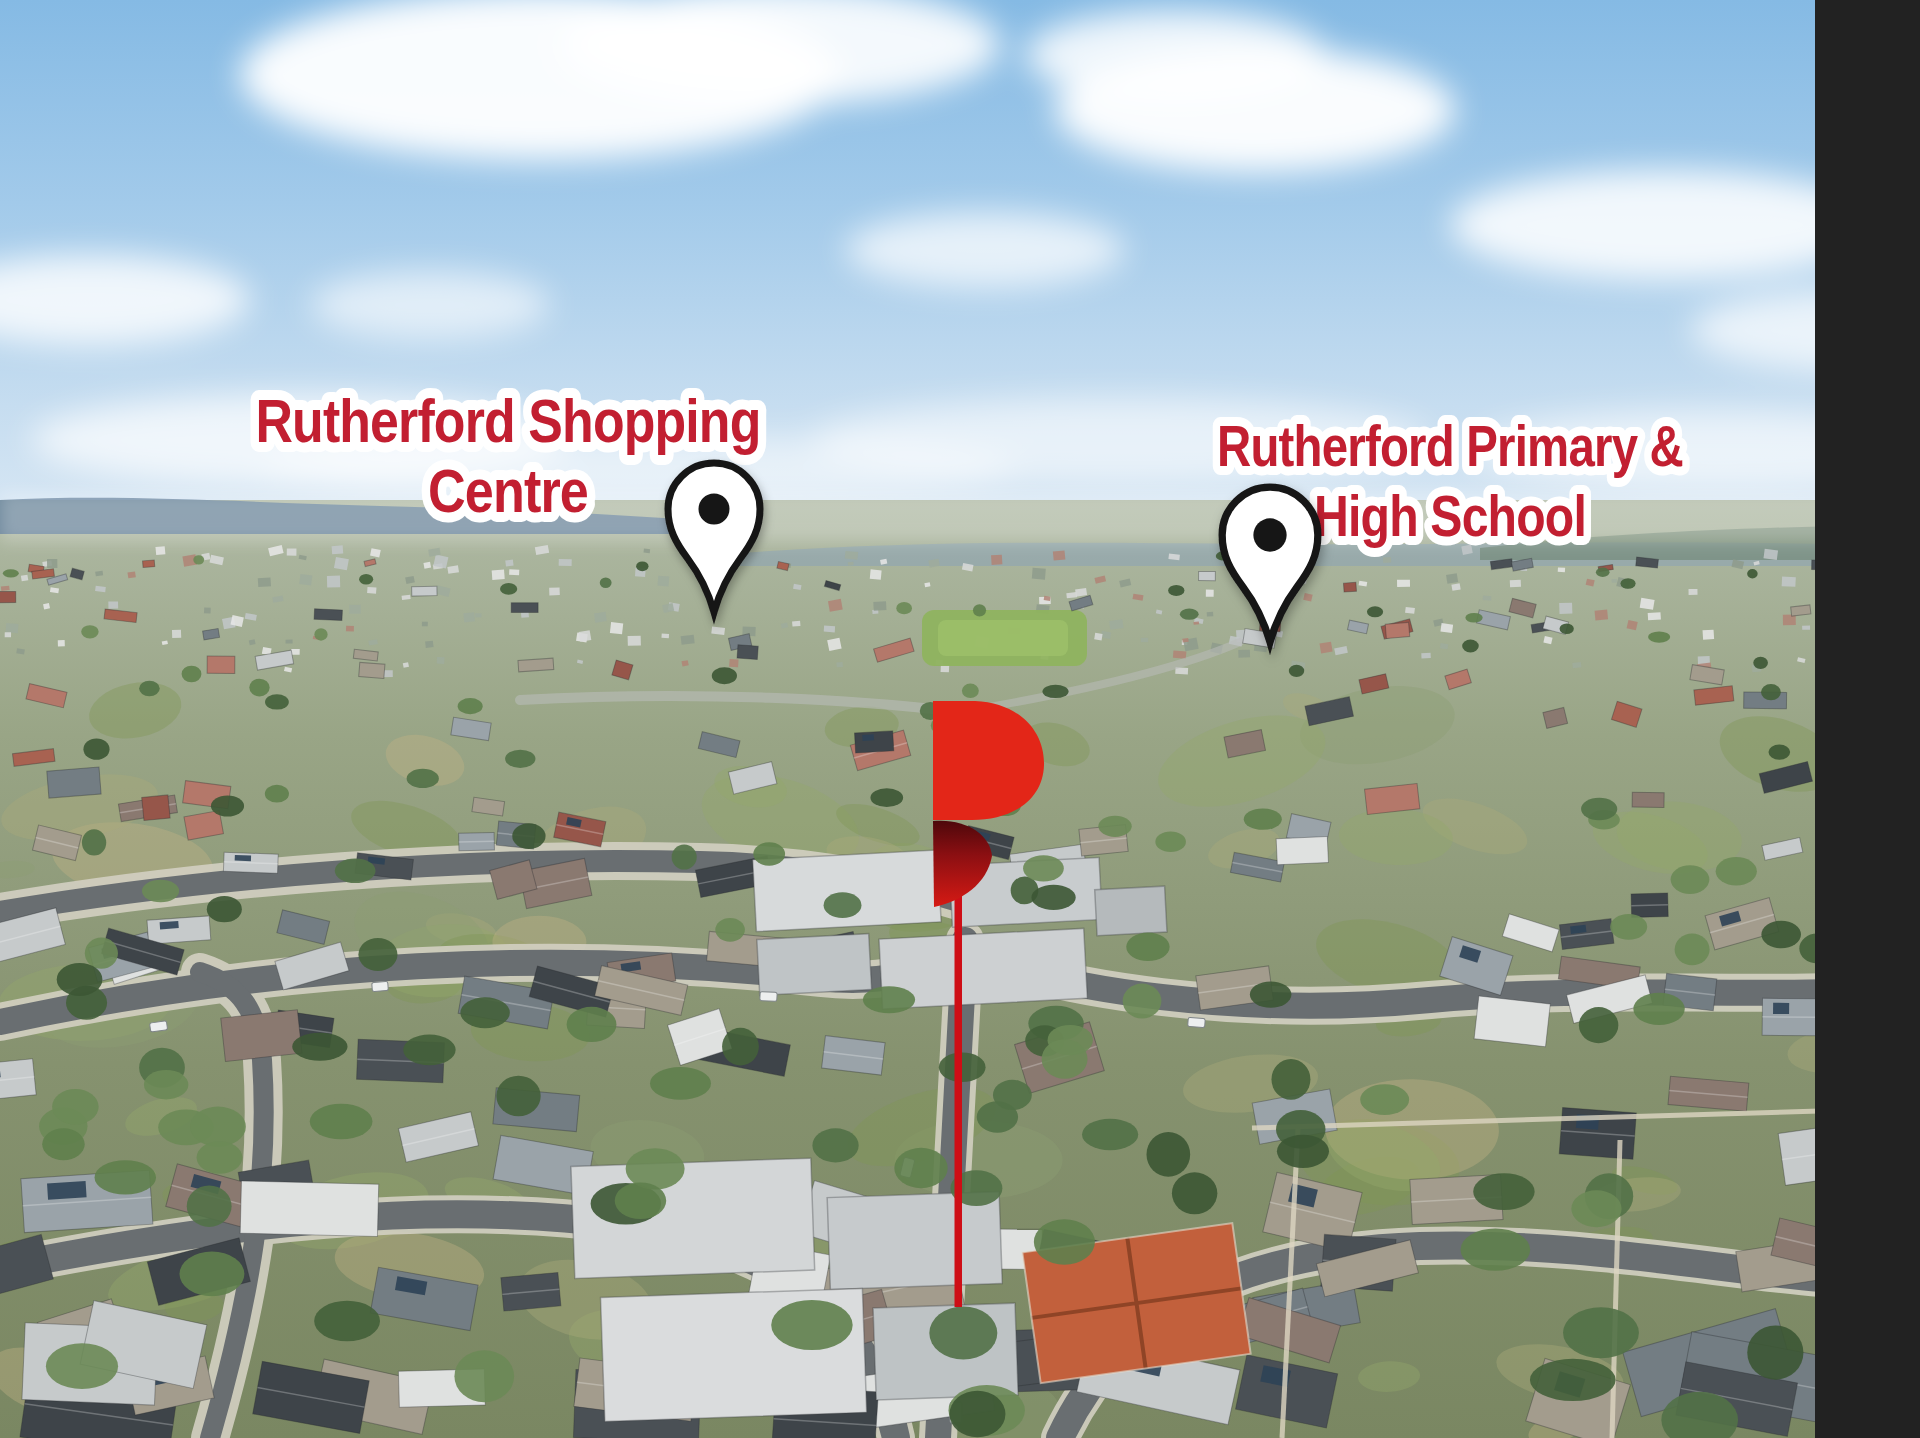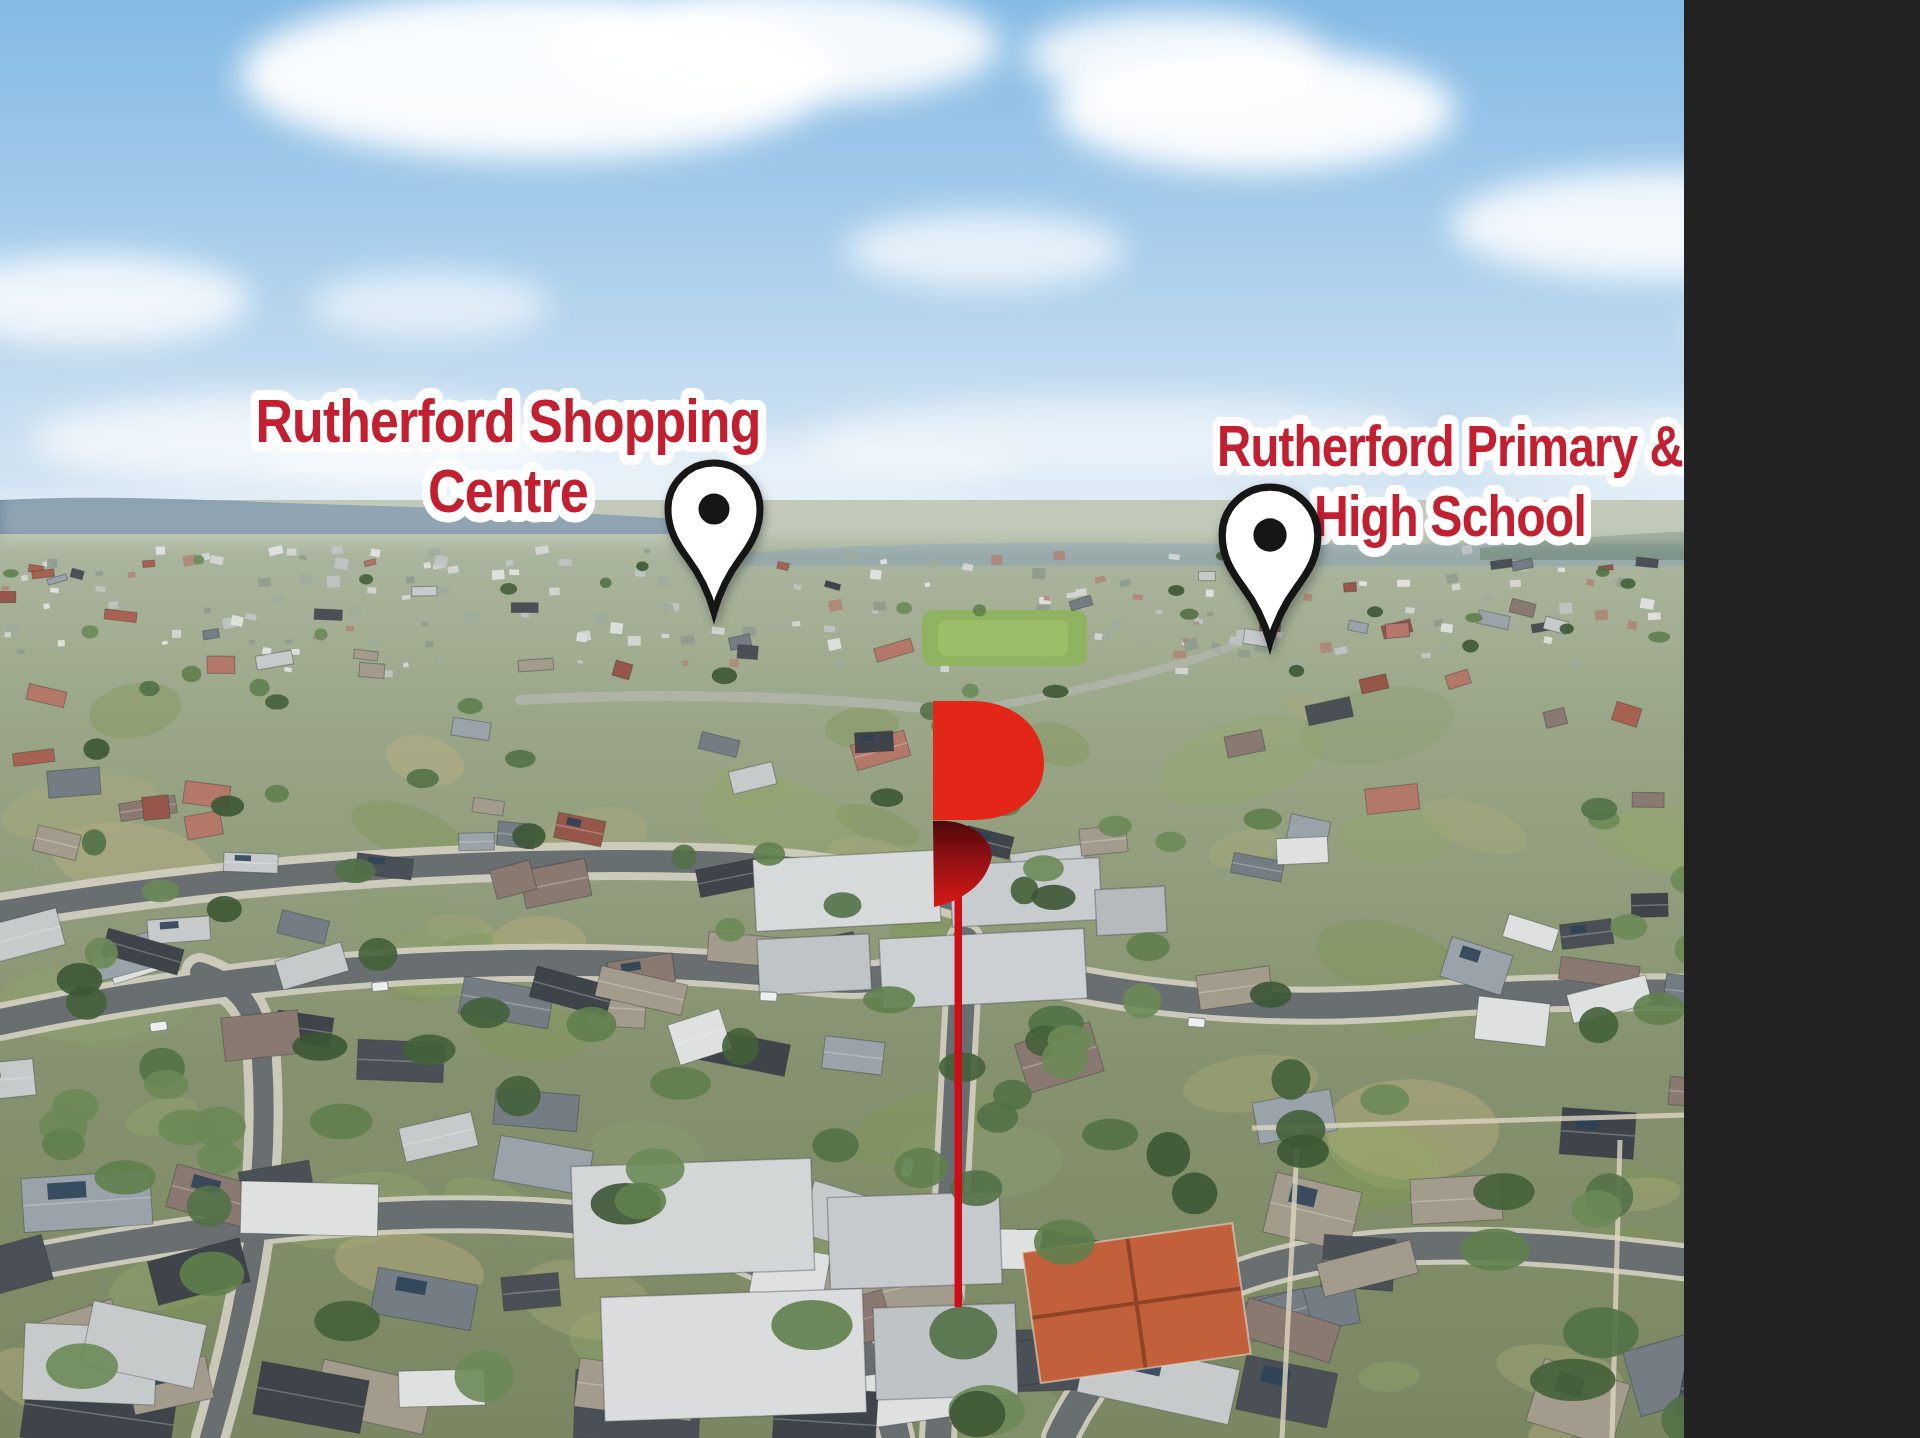--- a/index.html
+++ b/index.html
@@ -1,16 +1,16 @@
 <!DOCTYPE html>
 <html><head>
 <meta charset="utf-8">
 <style>
   html,body{margin:0;padding:0;background:#222;}
-  .stage{position:relative;width:1684px;height:1438px;overflow:hidden;font-family:"Liberation Sans",sans-serif;}
+  .stage{position:relative;width:1815px;height:1438px;overflow:hidden;font-family:"Liberation Sans",sans-serif;}
   .stage svg{position:absolute;left:0;top:0;display:block;}
   .label-text{font-family:"Liberation Sans",sans-serif;font-weight:700;letter-spacing:-1px;
               paint-order:stroke fill;stroke-linejoin:round;stroke-linecap:round;}
 </style>
 </head>
 <body>
 
 <div class="stage">
 
   <svg id="scene" width="1920" height="1438" viewBox="0 0 1920 1438">

